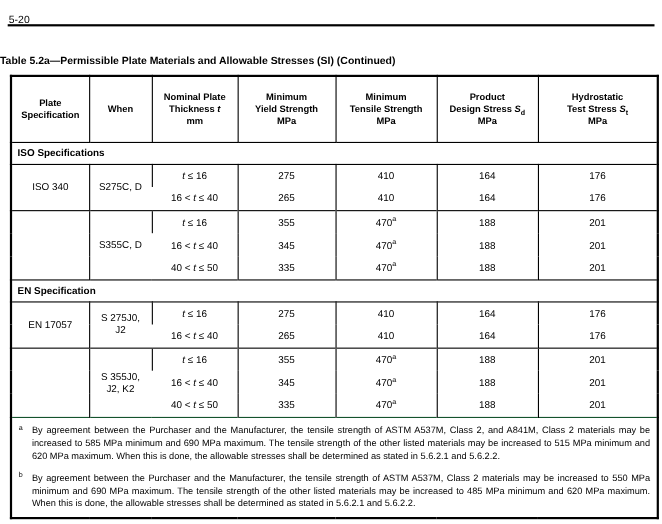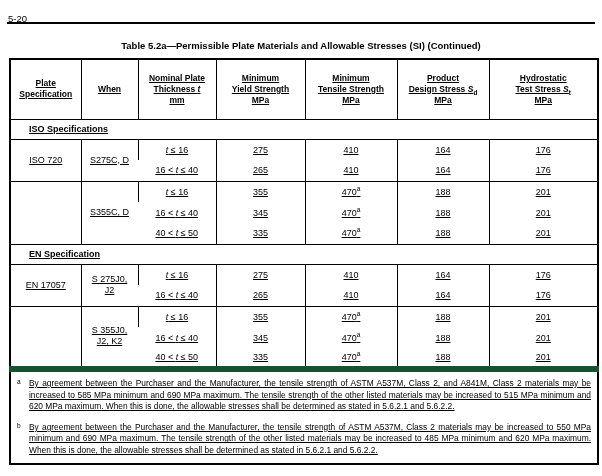--- a/index.html
+++ b/index.html
@@ -22,70 +22,69 @@
     font-size: 9.5px;
   }
   .running-header {
     position: absolute; left: 0; right: 0; top: 13px;
     text-align: center;
     font-size: 9.5px;
     font-variant: small-caps;
     letter-spacing: 0.3px;
   }
   .table-title {
-    margin-top: 16px;
-    text-align: center;
+    margin-top: 26px;
+    text-align: left;
     font-size: 9.5px;
     font-weight: bold;
   }
   table.materials {
     margin: 7px 0 0 9px;
     border-collapse: collapse;
     table-layout: fixed;
     width: 588px;
     border: 2px solid #000;
-    text-decoration: underline;
   }
   th, td { border: none; }
   thead th {
     border: 1px solid #000;
     font-size: 8.5px;
     font-weight: bold;
     text-align: center;
     vertical-align: middle;
     height: 60px;
     line-height: 11px;
     padding: 2px;
   }
   tr.section-row td {
     border-top: 1px solid #000;
     border-bottom: 1px solid #000;
     font-size: 9px;
     font-weight: bold;
     text-align: left;
-    padding: 4px 4px 4px 18px;
+    padding: 4px 4px 4px 5px;
     height: 20px;
     vertical-align: middle;
   }
   tbody td.cell {
     border-left: 1px solid #000;
     font-size: 9px;
     text-align: center;
     vertical-align: middle;
     height: 21px;
     padding: 4px 2px;
   }
   tbody td.cell:first-child { border-left: none; }
   tr.group-start td { border-top: 1px solid #000; }
   td.grade-cell { white-space: pre-line; line-height: 11px; }
   sup { font-size: 6.5px; vertical-align: super; line-height: 0; }
   sub { font-size: 6.5px; vertical-align: sub; line-height: 0; }
   i { font-style: italic; }
   tr.footnote-row td {
-    border-top: 6px solid #14532d;
+    border-top: 1px solid #14532d;
     padding: 3px 6px 4px 4px;
     vertical-align: top;
     border-radius: 13px;
   }
   .footnote {
     position: relative;
     font-size: 8.4px;
     line-height: 11.6px;
     text-align: justify;
     padding-left: 14px;
@@ -125,21 +124,21 @@
         <th>Minimum<br>Tensile Strength<br>MPa</th>
         <th>Product<br>Design Stress <i>S</i><sub>d</sub><br>MPa</th>
         <th>Hydrostatic<br>Test Stress <i>S</i><sub>t</sub><br>MPa</th>
       </tr>
     </thead>
   <tbody>
       <tr class="section-row">
         <td class="" colspan="7">ISO Specifications</td>
       </tr>
       <tr class="group-start">
-        <td class="cell" rowspan="2">ISO 720</td>
+        <td class="cell" rowspan="2">ISO 340</td>
         <td class="cell grade-cell" rowspan="2">S275C, D</td>
         <td class="cell"><i>t</i> ≤ 16</td>
         <td class="cell">275</td>
         <td class="cell">410</td>
         <td class="cell">164</td>
         <td class="cell">176</td>
       </tr>
       <tr class="">
         <td class="cell">16 &lt; <i>t</i> ≤ 40</td>
         <td class="cell">265</td>

